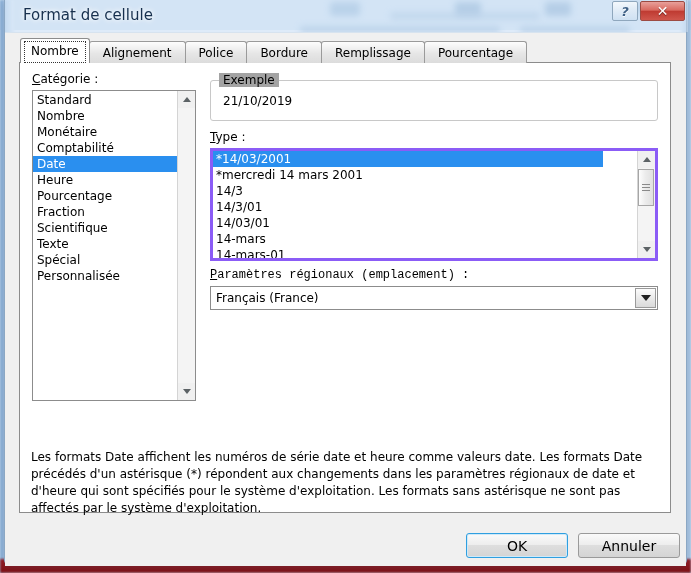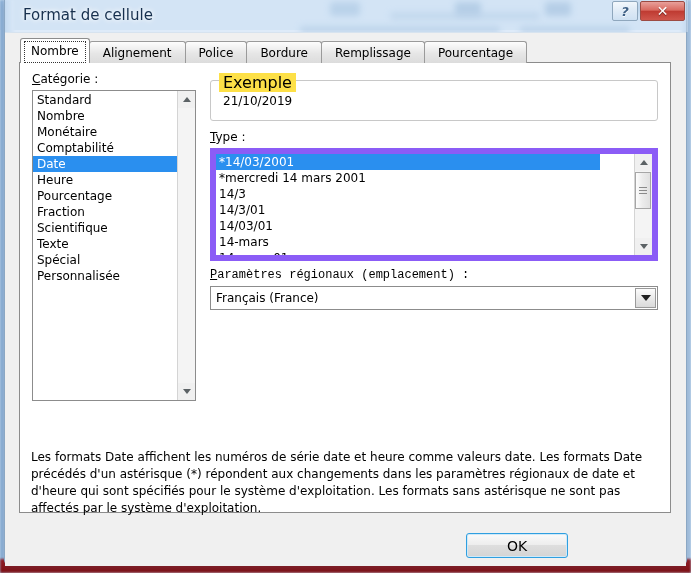--- a/index.html
+++ b/index.html
@@ -286,39 +286,39 @@
     left: 0; top: 8px;
     width: 448px; height: 41px;
     box-sizing: border-box;
     border: 1px solid #c8c8c8;
     border-radius: 3px;
   }
   #exemple-legend {
     position: absolute;
     left: 8px; top: -8px;
     padding: 0 4px;
-    background: #fde047;
-    font-size: 16px;
+    background: #a3a3a3;
+    font-size: 12px;
     color: #000;
   }
   #exemple-value {
     position: absolute;
     left: 12px; top: 13px;
     font-size: 12px;
     color: #000;
   }
 
   
   #type-label { left: 0; top: 58px; }
   #type-listbox {
     position: absolute;
     left: 0; top: 76px;
     width: 448px; height: 113px;
     box-sizing: border-box;
-    border: 6px solid #8b5cf6;
+    border: 3px solid #8b5cf6;
     background: #fff;
     display: flex;
     overflow: hidden;
     gap: 34px;
   }
   #type-items {
     flex: 1;
     overflow: hidden;
   }
   .type-item {
@@ -538,16 +538,17 @@
         </div>
 
       </div>
 
       <div id="description">Les formats Date affichent les numéros de série date et heure comme valeurs date. Les formats Date précédés d'un astérisque (*) répondent aux changements dans les paramètres régionaux de date et d'heure qui sont spécifiés pour le système d'exploitation. Les formats sans astérisque ne sont pas affectés par le système d'exploitation.</div>
 
     </div>
 
     <div id="footer">
       <div class="dlg-button" id="ok-button">OK</div>
+      <div class="dlg-button" id="cancel-button">Annuler</div>
     </div>
 
   </div>
 </div>
 
 </body></html>

